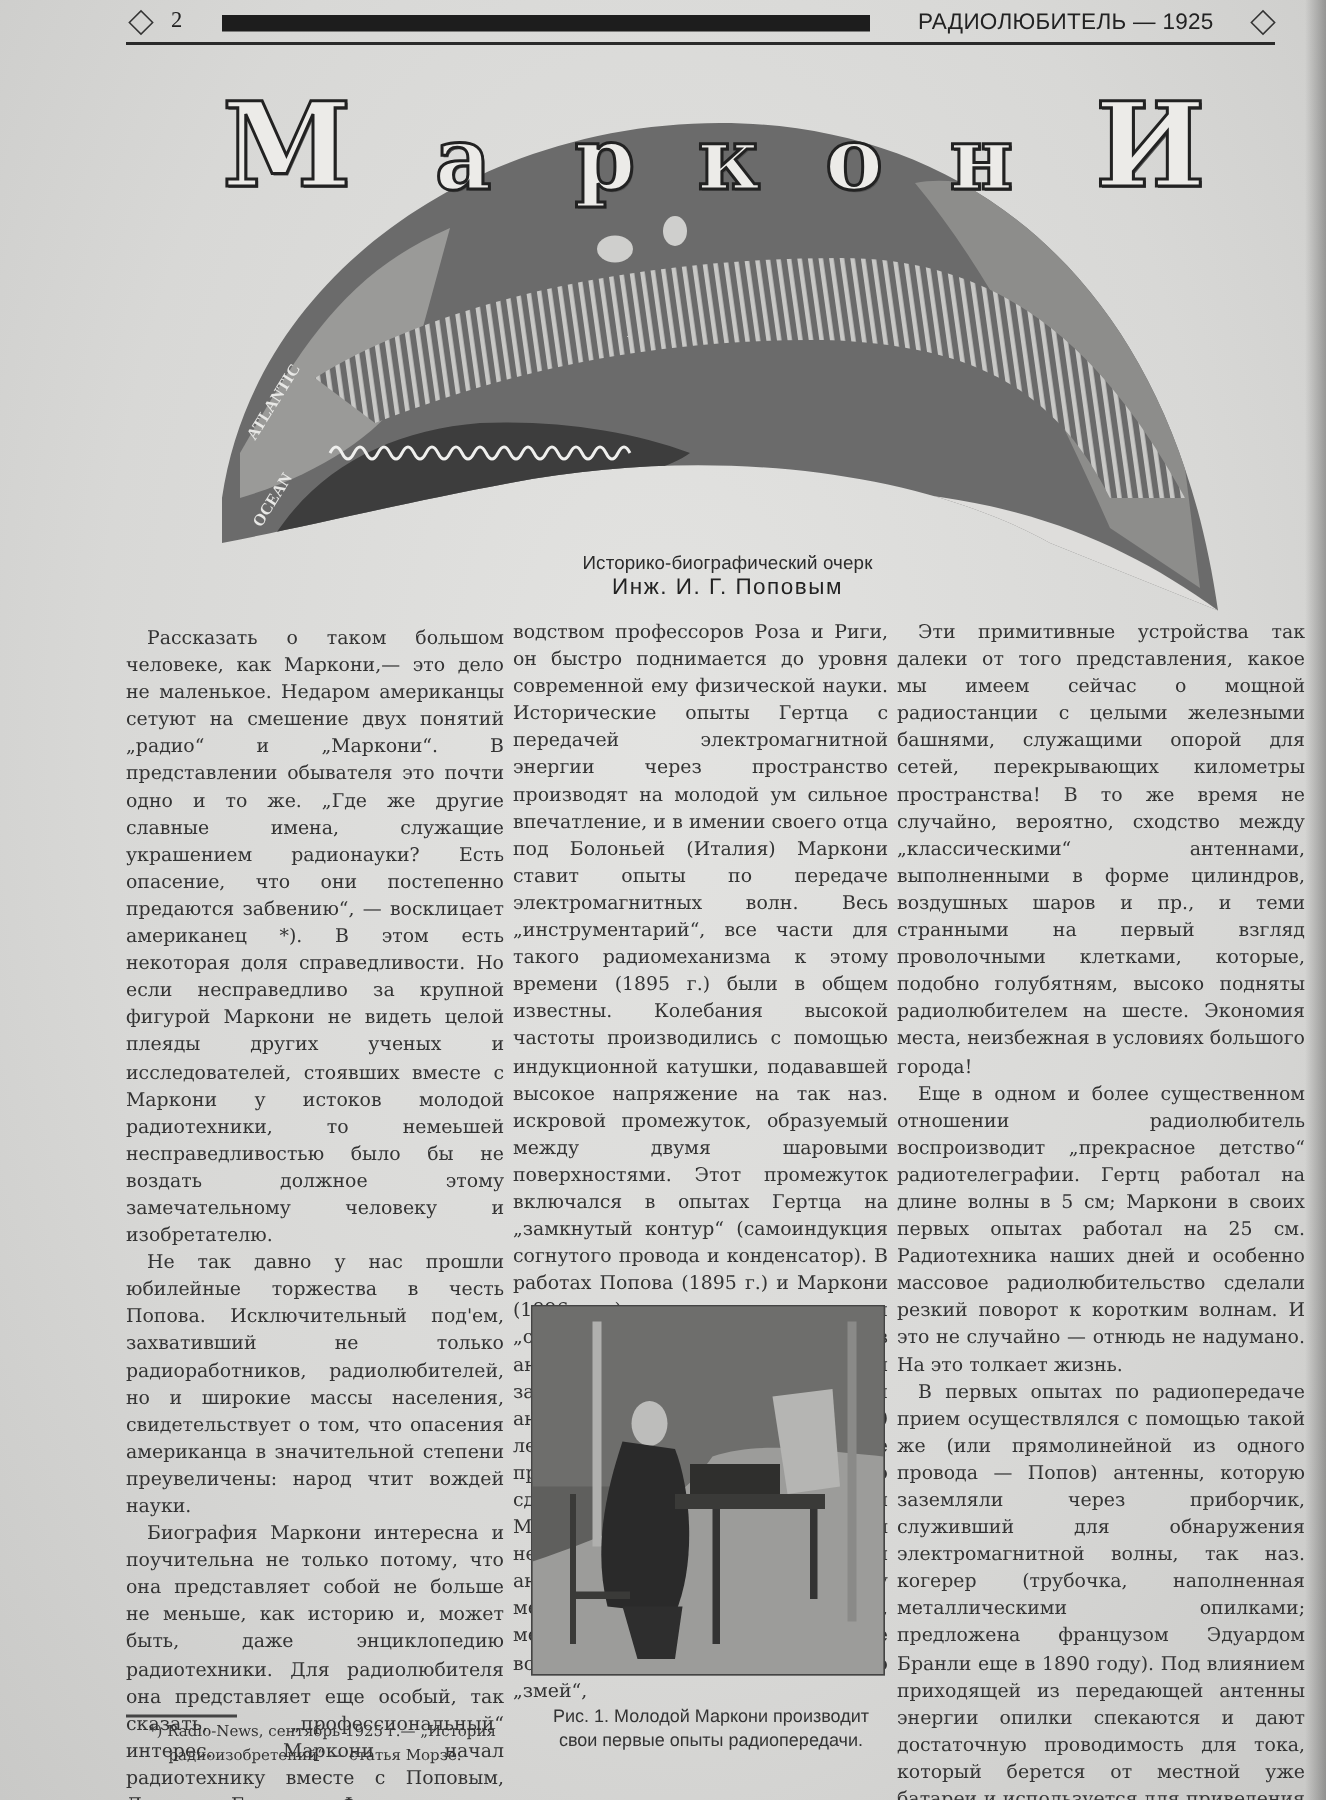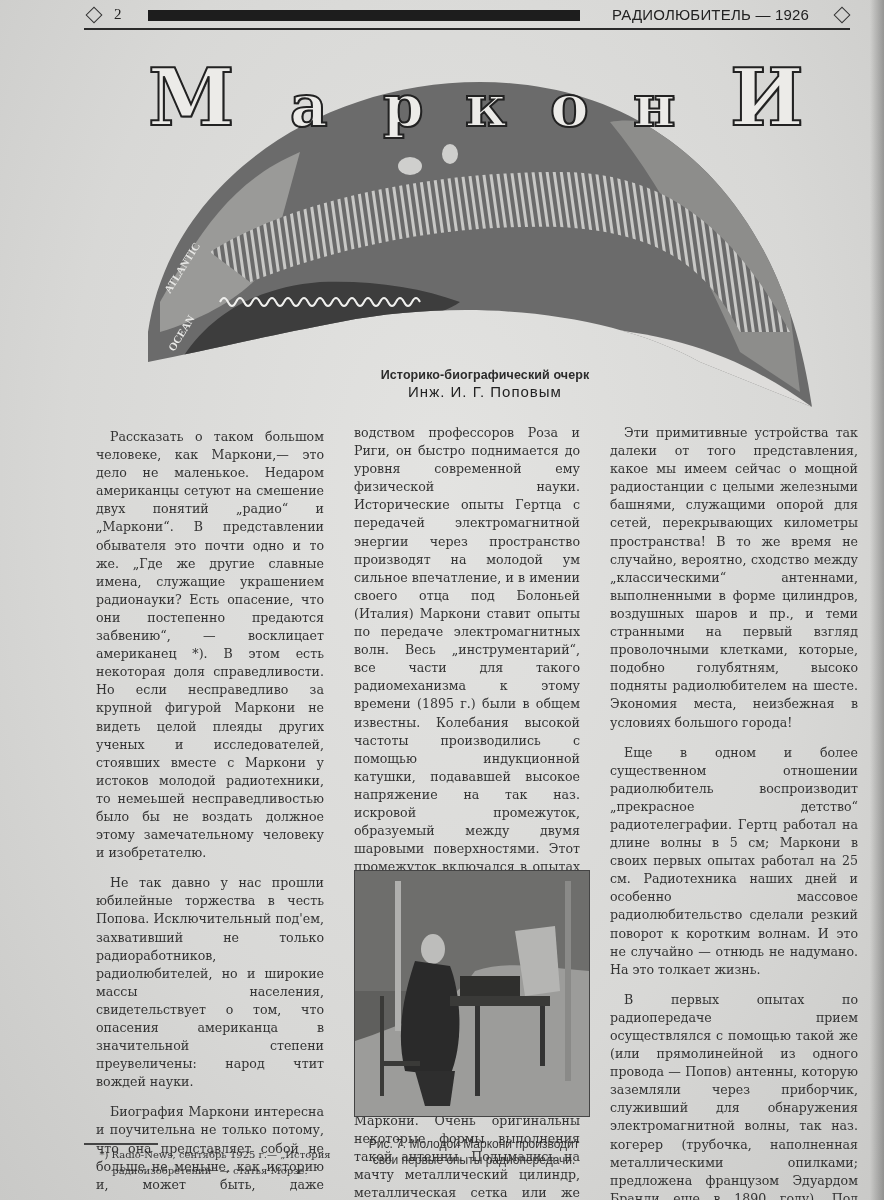--- a/index.html
+++ b/index.html
@@ -35,26 +35,26 @@
     font-family:"DejaVu Serif", serif; font-weight:bold;
     color:#ecebe8;
     -webkit-text-stroke:2px #222;
     text-shadow: 1px 1px 0 #555;
   }
 
   
   .globe { position:absolute; left:140px; top:62px; width:680px; height:350px; z-index:1; }
 
   .subtitle { position:absolute; left:370px; top:368px; width:230px; text-align:center; z-index:3; }
-  .subtitle .kicker { font-family:"Liberation Sans", sans-serif; font-size:12.5px; font-weight:bold; color:#2b2b2b; letter-spacing:0.1px; }
+  .subtitle .kicker { font-family:"Liberation Sans", sans-serif; font-size:12.5px; font-weight:normal; color:#2b2b2b; letter-spacing:0.1px; }
   .subtitle .author { font-family:"Liberation Sans", sans-serif; font-size:15px; color:#222; letter-spacing:1px; margin-top:1px; }
 
   
   .col { position:absolute; font-size:12.6px; line-height:18.1px; text-align:justify; color:#333; hyphens:manual; }
-  .col p { margin:12px; text-indent:14px; }
+  .col p { margin:0; text-indent:14px; }
   .col1 { left:84px; top:416px; width:252px; }
   .col2 { left:342px; top:412px; width:250px; }
   .col3 { left:598px; top:412px; width:272px; }
 
   .footnote-rule { position:absolute; left:84px; top:1143px; width:74px; height:1.5px; background:#444; }
   .footnote { position:absolute; left:84px; top:1147px; width:252px; font-size:10px; line-height:16px; color:#333;text-align:center; }
   .footnote p { margin:0; text-indent:10px; }
 
   .photo { position:absolute; left:354px; top:870px; width:234px; height:245px; border:1.5px solid #444; background:#777; overflow:hidden; }
   .caption { position:absolute; left:356px; top:1136px; width:236px; font-family:"Liberation Sans", sans-serif; font-size:12px; line-height:16px; color:#333; text-align:center; }
@@ -62,21 +62,21 @@
 </head>
 <body>
 
 <div class="page">
   <div class="edge-right"></div>
 
   <div class="header">
     <span class="hdr-diamond left"></span>
     <span class="hdr-pagenum">2</span>
     <span class="hdr-bar"></span>
-    <span class="hdr-title">РАДИОЛЮБИТЕЛЬ — 1926</span>
+    <span class="hdr-title">РАДИОЛЮБИТЕЛЬ — 1925</span>
     <span class="hdr-diamond right"></span>
   </div>
   <div class="hdr-rule"></div>
 
   <svg class="globe" viewBox="0 0 680 350">
     <defs>
       <clipPath id="gclip">
         <path d="M8,270 C30,120 180,20 340,20 C500,20 640,120 672,345 L560,300 C470,250 330,235 200,260 C120,275 60,290 8,300 Z"></path>
       </clipPath>
       <pattern id="stripes" width="7" height="10" patternUnits="userSpaceOnUse" patternTransform="rotate(-8)">
@@ -151,21 +151,21 @@
 
       <rect x="95" y="125" width="100" height="10" fill="#3a3a38"></rect>
       <rect x="105" y="105" width="60" height="20" fill="#2f2f2d"></rect>
       <rect x="120" y="135" width="5" height="90" fill="#333"></rect>
       <rect x="185" y="135" width="5" height="60" fill="#333"></rect>
 
       <rect x="25" y="125" width="4" height="100" fill="#3a3a38"></rect>
       <rect x="25" y="190" width="40" height="5" fill="#3a3a38"></rect>
     </svg>
   </div>
-  <div class="caption">Рис. 7. Молодой Маркони производит свои первые опыты радиопередачи.</div>
+  <div class="caption">Рис. 1. Молодой Маркони производит свои первые опыты радиопередачи.</div>
 
   <div class="col col3">
     <p>Эти примитивные устройства так далеки от того представления, какое мы имеем сейчас о мощной радиостанции с целыми железными башнями, служащими опорой для сетей, перекрывающих километры пространства! В то же время не случайно, вероятно, сходство между „классическими“ антеннами, выполненными в форме цилиндров, воздушных шаров и пр., и теми странными на первый взгляд проволочными клетками, которые, подобно голубятням, высоко подняты радиолюбителем на шесте. Экономия места, неизбежная в условиях большого города!</p>
     <p>Еще в одном и более существенном отношении радиолюбитель воспроизводит „прекрасное детство“ радиотелеграфии. Гертц работал на длине волны в 5 см; Маркони в своих первых опытах работал на 25 см. Радиотехника наших дней и особенно массовое радиолюбительство сделали резкий поворот к коротким волнам. И это не случайно — отнюдь не надумано. На это толкает жизнь.</p>
     <p>В первых опытах по радиопередаче прием осуществлялся с помощью такой же (или прямолинейной из одного провода — Попов) антенны, которую заземляли через приборчик, служивший для обнаружения электромагнитной волны, так наз. когерер (трубочка, наполненная металлическими опилками; предложена французом Эдуардом Бранли еще в 1890 году). Под влиянием приходящей из передающей антенны энергии опилки спекаются и дают достаточную проводимость для тока, который берется от местной уже батареи и используется для приведения в действие пишущего прибора (Морзе).</p>
 
   </div>
 </div>
 
 </body></html>

